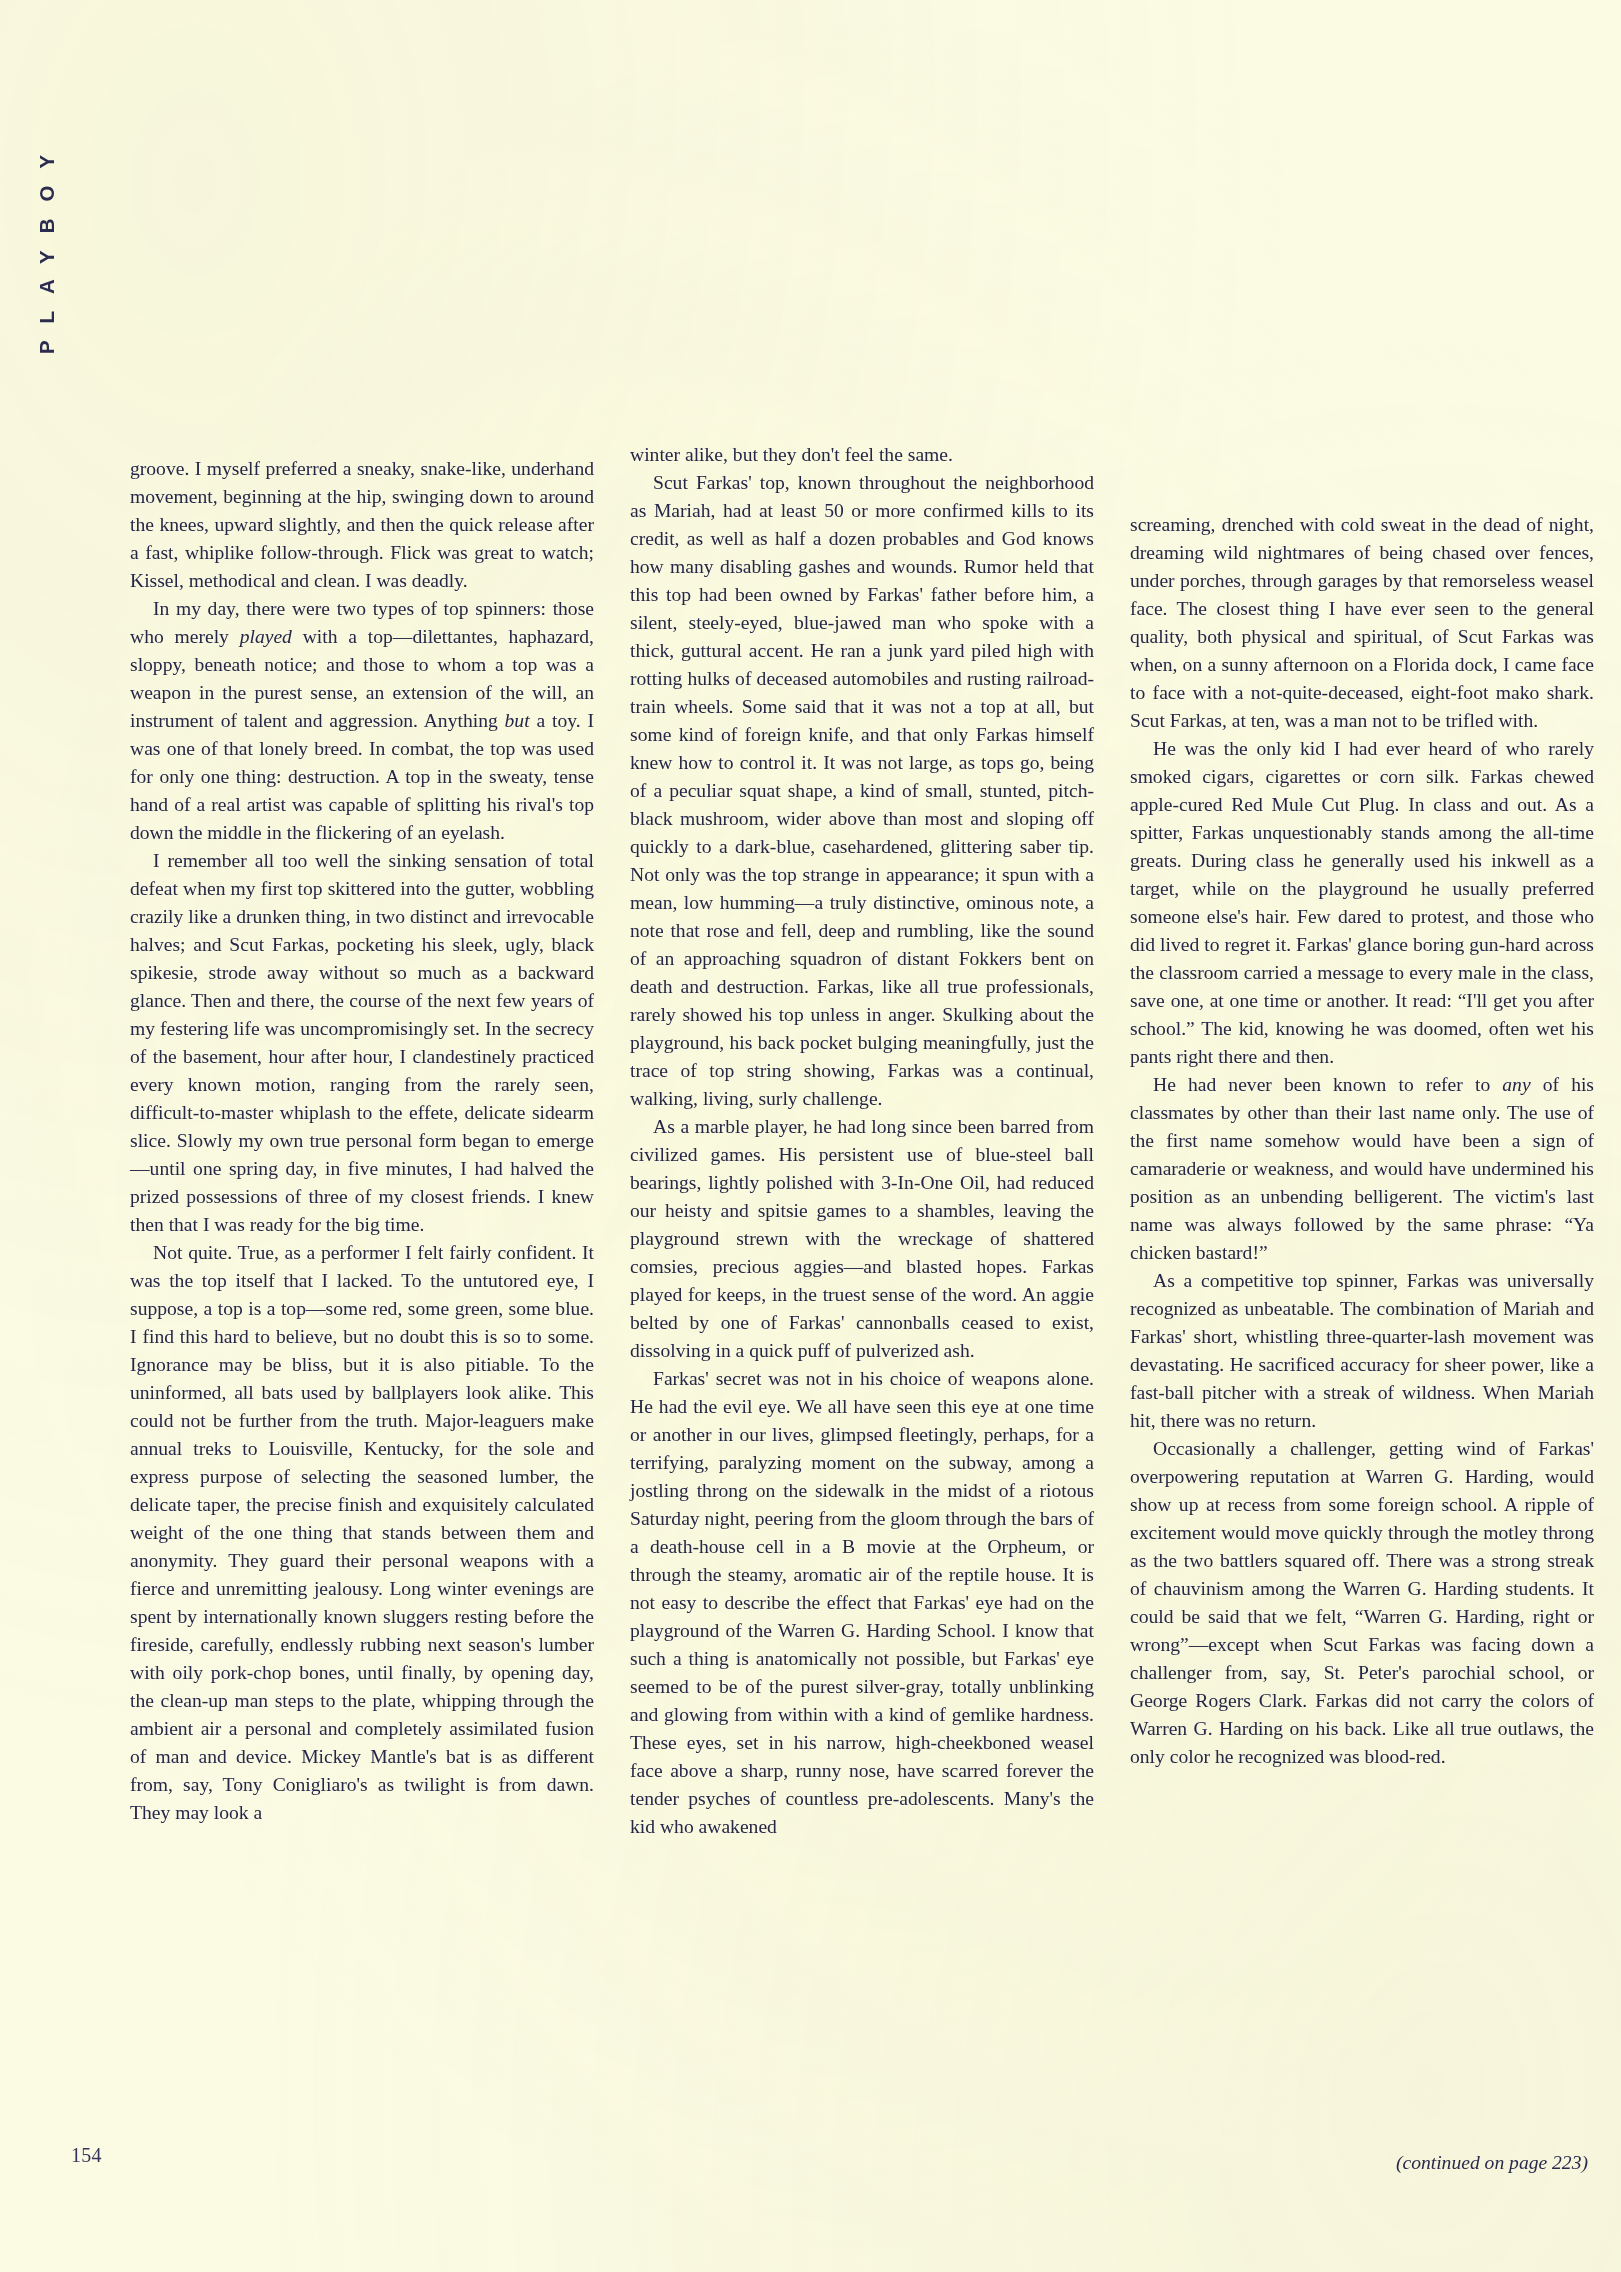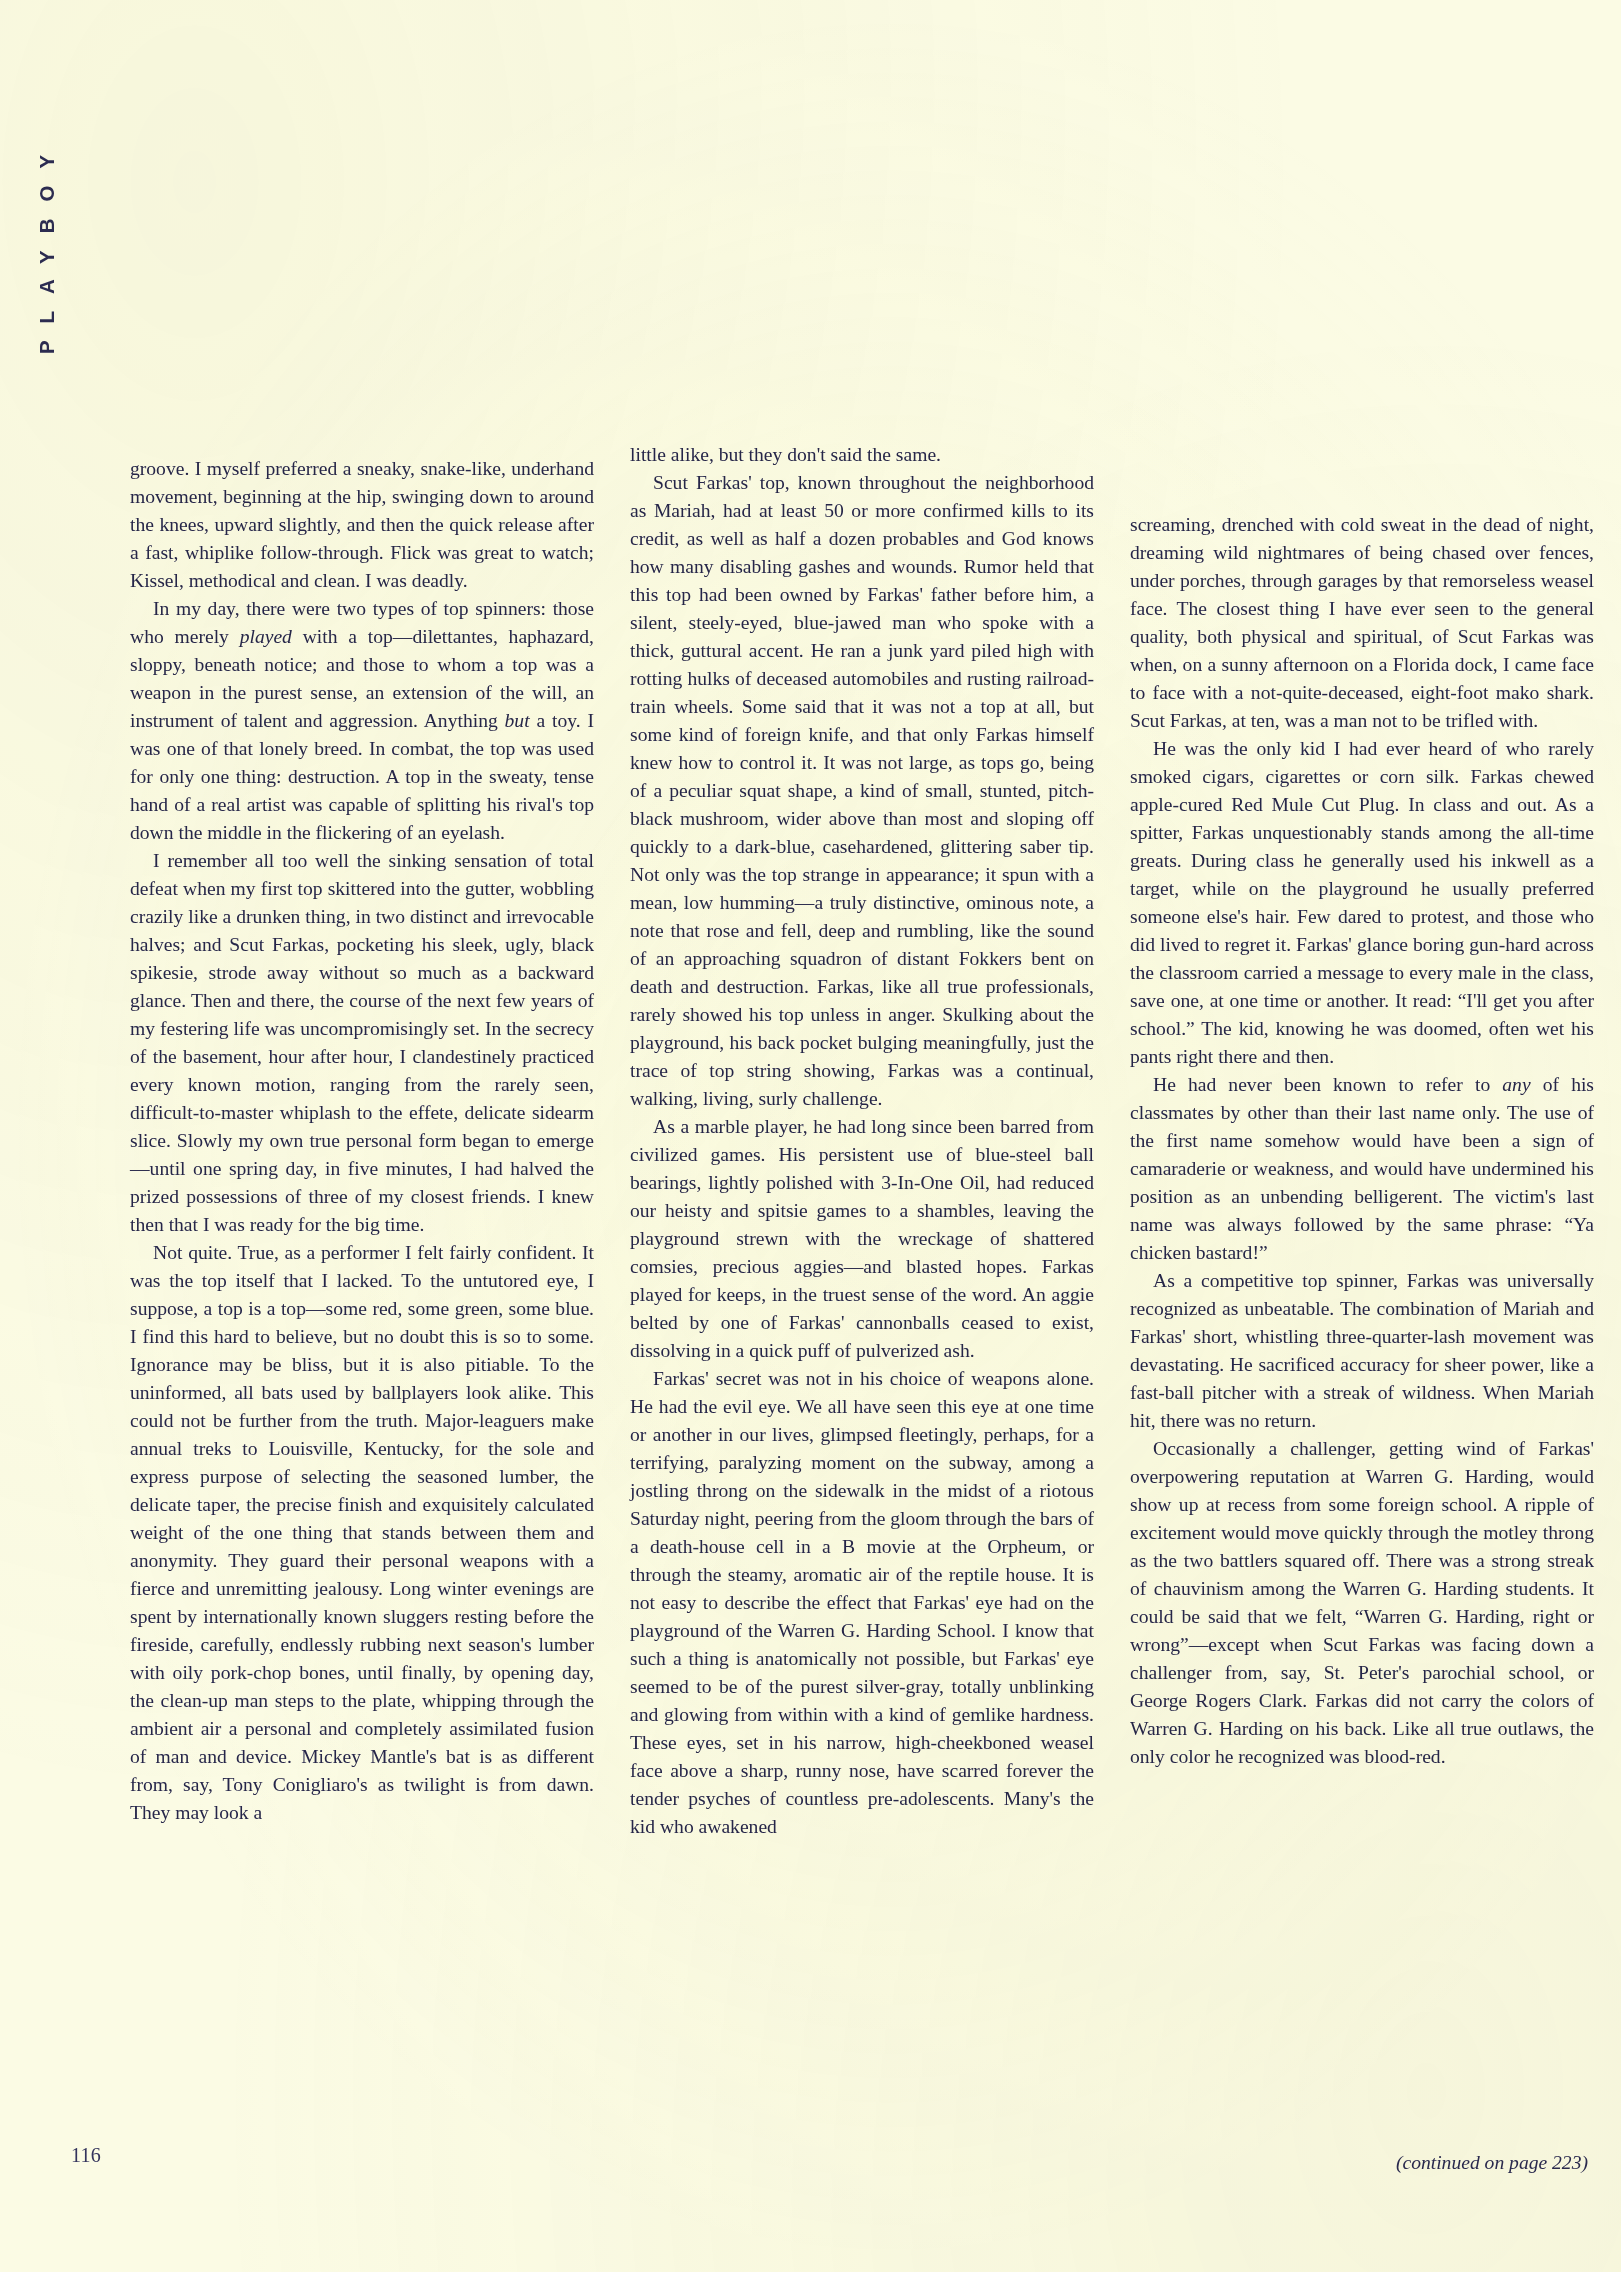--- a/index.html
+++ b/index.html
@@ -116,31 +116,31 @@
   </div>
 
   <div id="columns">
     <div class="col">
         <p>groove. I myself preferred a sneaky, snake-like, underhand movement, beginning at the hip, swinging down to around the knees, upward slightly, and then the quick release after a fast, whiplike follow-through. Flick was great to watch; Kissel, methodical and clean. I was deadly.</p>
         <p class="ind">In my day, there were two types of top spinners: those who merely <i>played</i> with a top—dilettantes, haphazard, sloppy, beneath notice; and those to whom a top was a weapon in the purest sense, an extension of the will, an instrument of talent and aggression. Anything <i>but</i> a toy. I was one of that lonely breed. In combat, the top was used for only one thing: destruction. A top in the sweaty, tense hand of a real artist was capable of splitting his rival's top down the middle in the flickering of an eyelash.</p>
         <p class="ind">I remember all too well the sinking sensation of total defeat when my first top skittered into the gutter, wobbling crazily like a drunken thing, in two distinct and irrevocable halves; and Scut Farkas, pocketing his sleek, ugly, black spikesie, strode away without so much as a backward glance. Then and there, the course of the next few years of my festering life was uncompromisingly set. In the secrecy of the basement, hour after hour, I clandestinely practiced every known motion, ranging from the rarely seen, difficult-to-master whiplash to the effete, delicate sidearm slice. Slowly my own true personal form began to emerge—until one spring day, in five minutes, I had halved the prized possessions of three of my closest friends. I knew then that I was ready for the big time.</p>
         <p class="ind">Not quite. True, as a performer I felt fairly confident. It was the top itself that I lacked. To the untutored eye, I suppose, a top is a top—some red, some green, some blue. I find this hard to believe, but no doubt this is so to some. Ignorance may be bliss, but it is also pitiable. To the uninformed, all bats used by ballplayers look alike. This could not be further from the truth. Major-leaguers make annual treks to Louisville, Kentucky, for the sole and express purpose of selecting the seasoned lumber, the delicate taper, the precise finish and exquisitely calculated weight of the one thing that stands between them and anonymity. They guard their personal weapons with a fierce and unremitting jealousy. Long winter evenings are spent by internationally known sluggers resting before the fireside, carefully, endlessly rubbing next season's lumber with oily pork-chop bones, until finally, by opening day, the clean-up man steps to the plate, whipping through the ambient air a personal and completely assimilated fusion of man and device. Mickey Mantle's bat is as different from, say, Tony Conigliaro's as twilight is from dawn. They may look a</p>
       </div>
     <div class="col">
-        <p>little alike, but they don't said the same.</p>
+        <p>winter alike, but they don't feel the same.</p>
         <p class="ind">Scut Farkas' top, known throughout the neighborhood as Mariah, had at least 50 or more confirmed kills to its credit, as well as half a dozen probables and God knows how many disabling gashes and wounds. Rumor held that this top had been owned by Farkas' father before him, a silent, steely-eyed, blue-jawed man who spoke with a thick, guttural accent. He ran a junk yard piled high with rotting hulks of deceased automobiles and rusting railroad-train wheels. Some said that it was not a top at all, but some kind of foreign knife, and that only Farkas himself knew how to control it. It was not large, as tops go, being of a peculiar squat shape, a kind of small, stunted, pitch-black mushroom, wider above than most and sloping off quickly to a dark-blue, casehardened, glittering saber tip. Not only was the top strange in appearance; it spun with a mean, low humming—a truly distinctive, ominous note, a note that rose and fell, deep and rumbling, like the sound of an approaching squadron of distant Fokkers bent on death and destruction. Farkas, like all true professionals, rarely showed his top unless in anger. Skulking about the playground, his back pocket bulging meaningfully, just the trace of top string showing, Farkas was a continual, walking, living, surly challenge.</p>
         <p class="ind">As a marble player, he had long since been barred from civilized games. His persistent use of blue-steel ball bearings, lightly polished with 3-In-One Oil, had reduced our heisty and spitsie games to a shambles, leaving the playground strewn with the wreckage of shattered comsies, precious aggies—and blasted hopes. Farkas played for keeps, in the truest sense of the word. An aggie belted by one of Farkas' cannonballs ceased to exist, dissolving in a quick puff of pulverized ash.</p>
         <p class="ind">Farkas' secret was not in his choice of weapons alone. He had the evil eye. We all have seen this eye at one time or another in our lives, glimpsed fleetingly, perhaps, for a terrifying, paralyzing moment on the subway, among a jostling throng on the sidewalk in the midst of a riotous Saturday night, peering from the gloom through the bars of a death-house cell in a B movie at the Orpheum, or through the steamy, aromatic air of the reptile house. It is not easy to describe the effect that Farkas' eye had on the playground of the Warren G. Harding School. I know that such a thing is anatomically not possible, but Farkas' eye seemed to be of the purest silver-gray, totally unblinking and glowing from within with a kind of gemlike hardness. These eyes, set in his narrow, high-cheekboned weasel face above a sharp, runny nose, have scarred forever the tender psyches of countless pre-adolescents. Many's the kid who awakened</p>
       </div>
     <div class="col">
         <p>screaming, drenched with cold sweat in the dead of night, dreaming wild nightmares of being chased over fences, under porches, through garages by that remorseless weasel face. The closest thing I have ever seen to the general quality, both physical and spiritual, of Scut Farkas was when, on a sunny afternoon on a Florida dock, I came face to face with a not-quite-deceased, eight-foot mako shark. Scut Farkas, at ten, was a man not to be trifled with.</p>
         <p class="ind">He was the only kid I had ever heard of who rarely smoked cigars, cigarettes or corn silk. Farkas chewed apple-cured Red Mule Cut Plug. In class and out. As a spitter, Farkas unquestionably stands among the all-time greats. During class he generally used his inkwell as a target, while on the playground he usually preferred someone else's hair. Few dared to protest, and those who did lived to regret it. Farkas' glance boring gun-hard across the classroom carried a message to every male in the class, save one, at one time or another. It read: “I'll get you after school.” The kid, knowing he was doomed, often wet his pants right there and then.</p>
         <p class="ind">He had never been known to refer to <i>any</i> of his classmates by other than their last name only. The use of the first name somehow would have been a sign of camaraderie or weakness, and would have undermined his position as an unbending belligerent. The victim's last name was always followed by the same phrase: “Ya chicken bastard!”</p>
         <p class="ind">As a competitive top spinner, Farkas was universally recognized as unbeatable. The combination of Mariah and Farkas' short, whistling three-quarter-lash movement was devastating. He sacrificed accuracy for sheer power, like a fast-ball pitcher with a streak of wildness. When Mariah hit, there was no return.</p>
         <p class="ind">Occasionally a challenger, getting wind of Farkas' overpowering reputation at Warren G. Harding, would show up at recess from some foreign school. A ripple of excitement would move quickly through the motley throng as the two battlers squared off. There was a strong streak of chauvinism among the Warren G. Harding students. It could be said that we felt, “Warren G. Harding, right or wrong”—except when Scut Farkas was facing down a challenger from, say, St. Peter's parochial school, or George Rogers Clark. Farkas did not carry the colors of Warren G. Harding on his back. Like all true outlaws, the only color he recognized was blood-red.</p>
       </div>
   </div>
 
-  <div id="folio">116</div>
+  <div id="folio">154</div>
   <div id="contd">(continued on page 223)</div>
 
 </div>
 
 
 </body></html>

